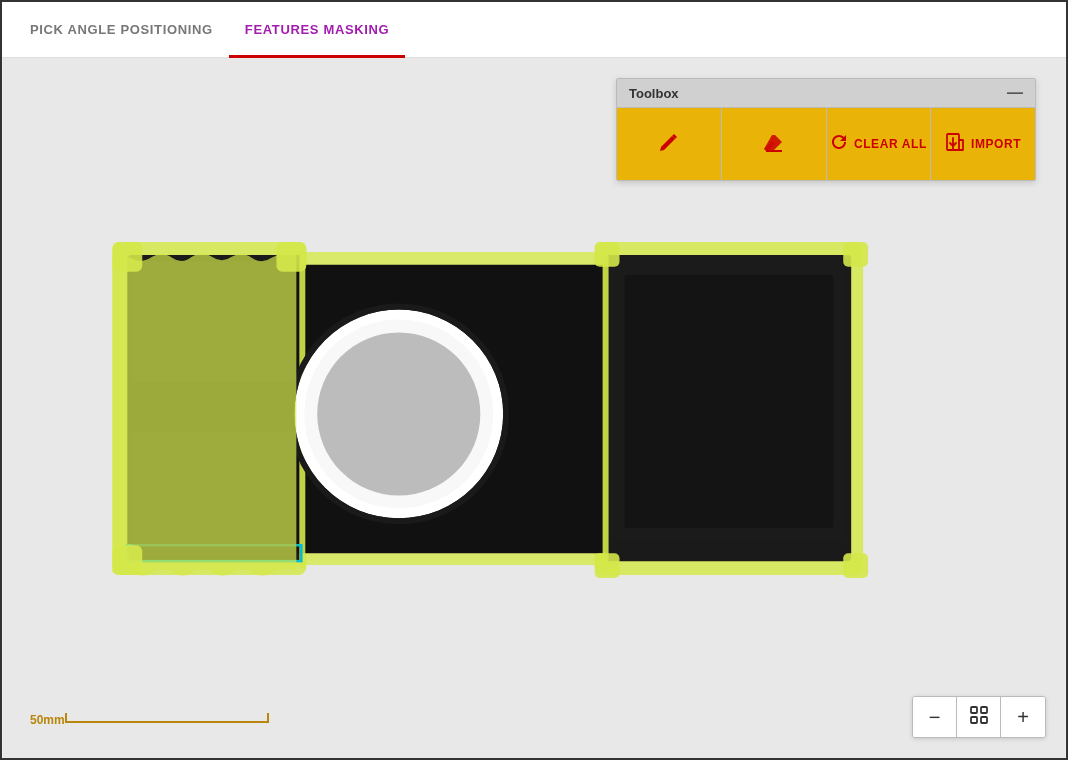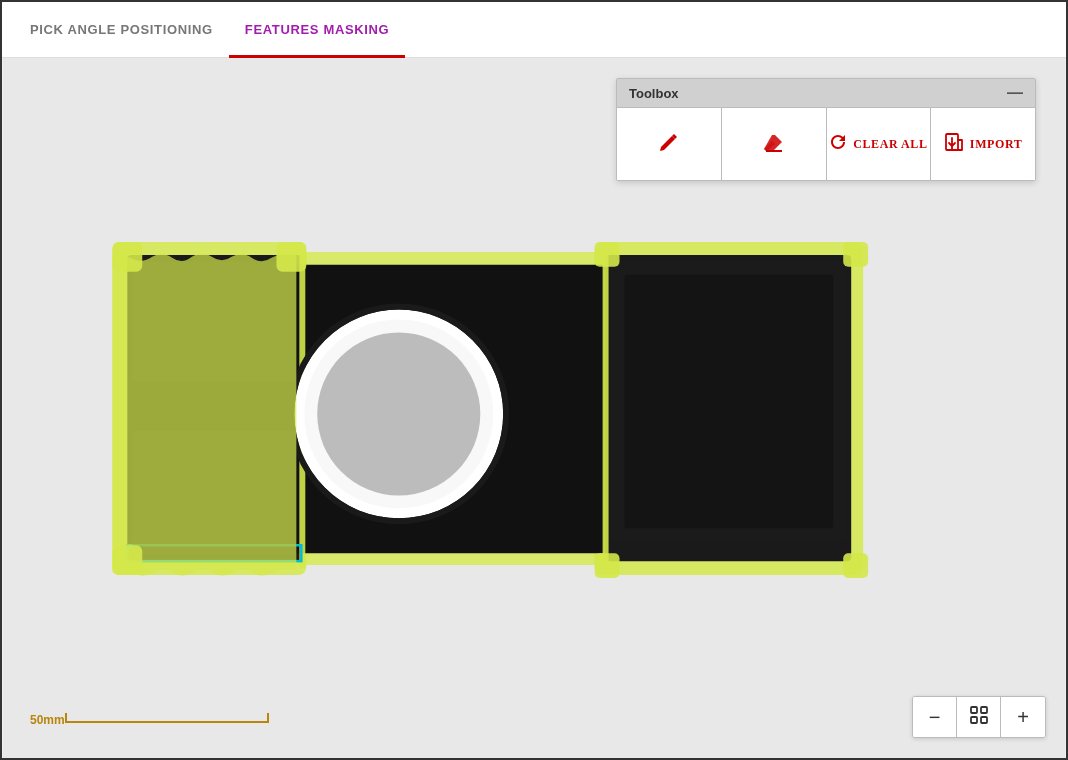--- a/index.html
+++ b/index.html
@@ -116,23 +116,22 @@
       height: 72px;
     }
 
     .tool-btn {
       flex: 1;
       display: flex;
       align-items: center;
       justify-content: center;
       cursor: pointer;
       border-right: 1px solid #bbb;
-      background: #ffffff;
+      background: #eab308;
       transition: background 0.15s;
-      font-family: Liberation Serif, serif;
     }
 
     .tool-btn:last-child {
       border-right: none;
       align-items: center;
     }
 
     .tool-btn .btn-content {
       display: flex;
       align-items: center;

